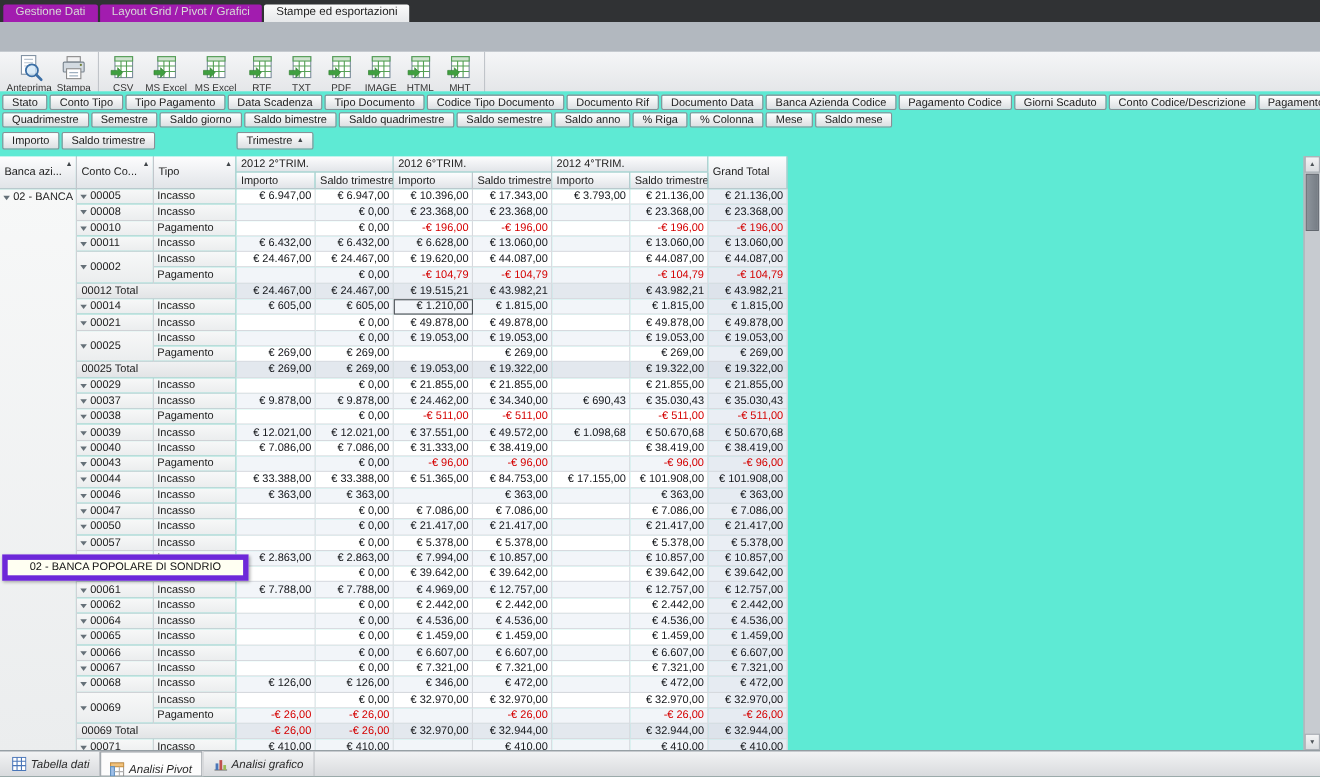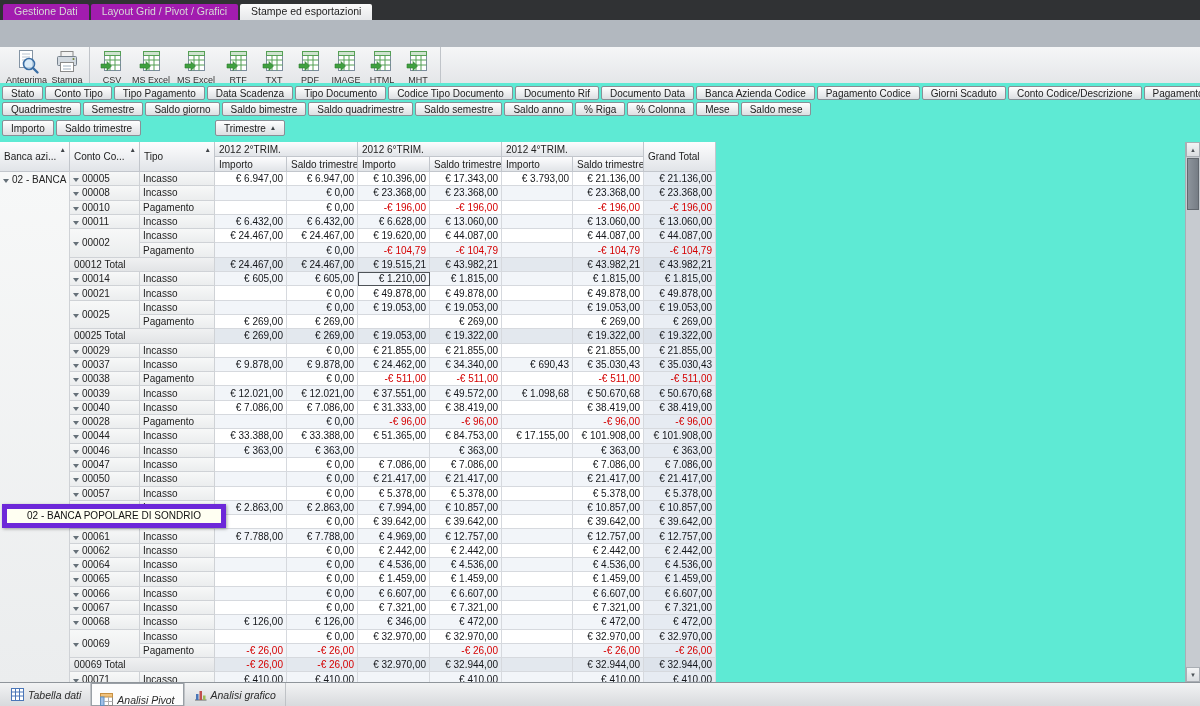--- a/index.html
+++ b/index.html
@@ -525,21 +525,21 @@
               <td class="rh tipo">Incasso</td>
               <td class="val">€ 7.086,00</td>
               <td class="val">€ 7.086,00</td>
               <td class="val">€ 31.333,00</td>
               <td class="val">€ 38.419,00</td>
               <td class="val"></td>
               <td class="val">€ 38.419,00</td>
               <td class="val gt">€ 38.419,00</td>
             </tr>
             <tr class="data alt">
-              <td class="rh conto" rowspan="1"><span class="tri"></span><span>00028</span></td>
+              <td class="rh conto" rowspan="1"><span class="tri"></span><span>00043</span></td>
               <td class="rh tipo">Pagamento</td>
               <td class="val"></td>
               <td class="val">€ 0,00</td>
               <td class="val neg">-€ 96,00</td>
               <td class="val neg">-€ 96,00</td>
               <td class="val"></td>
               <td class="val neg">-€ 96,00</td>
               <td class="val gt neg">-€ 96,00</td>
             </tr>
             <tr class="data">

